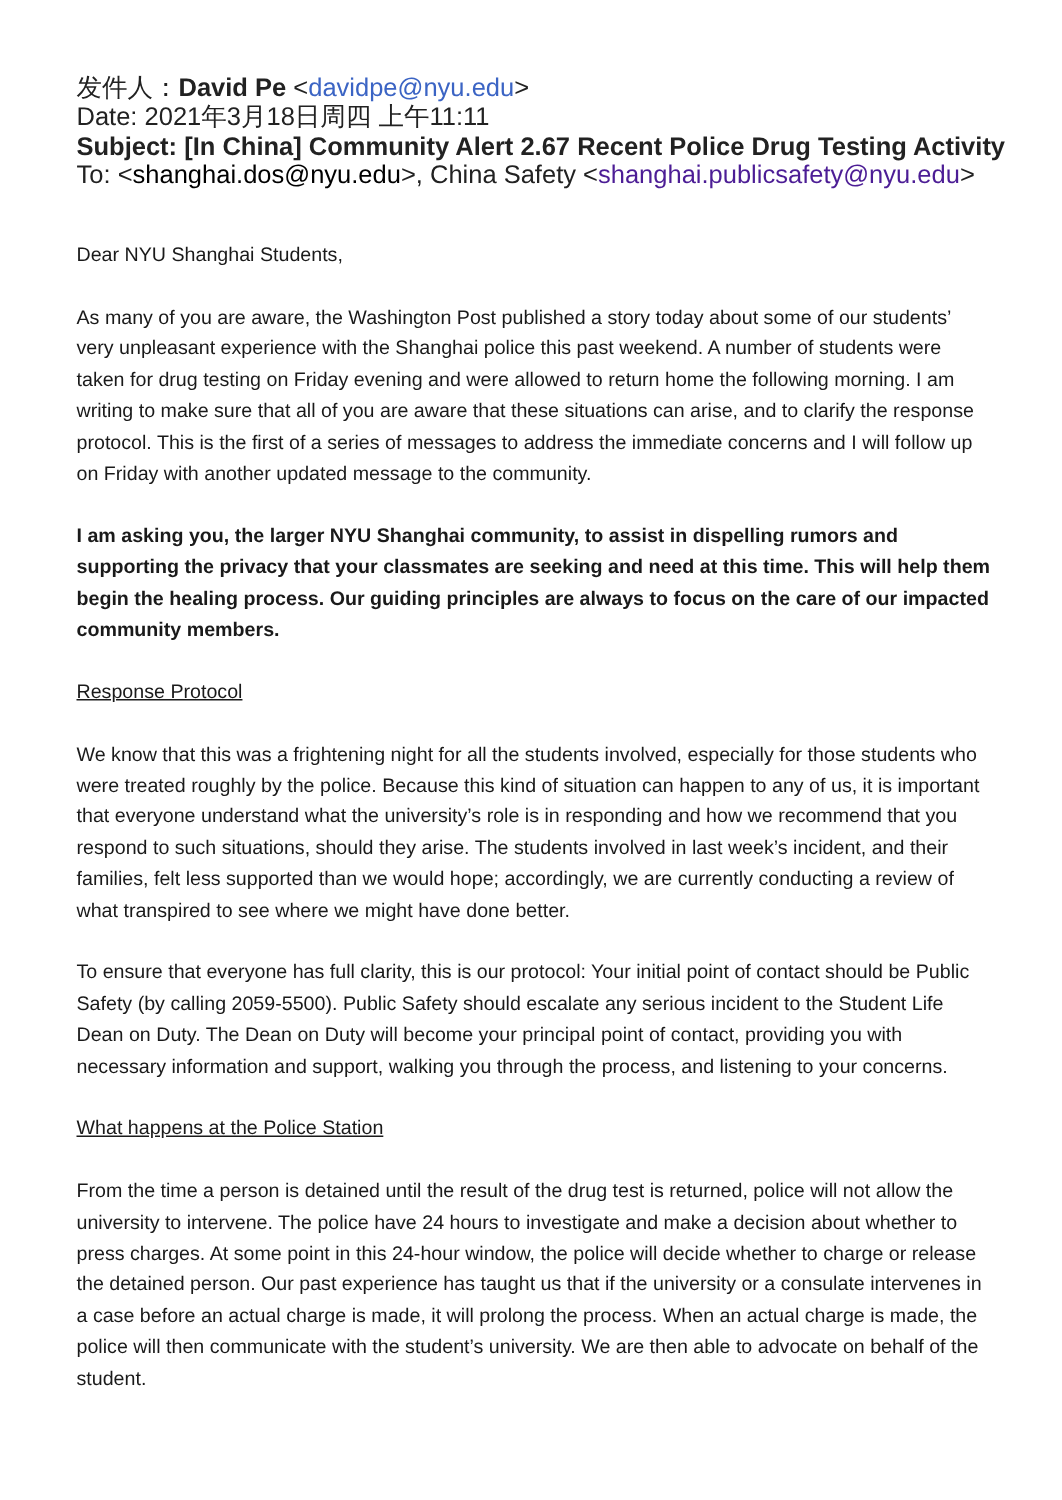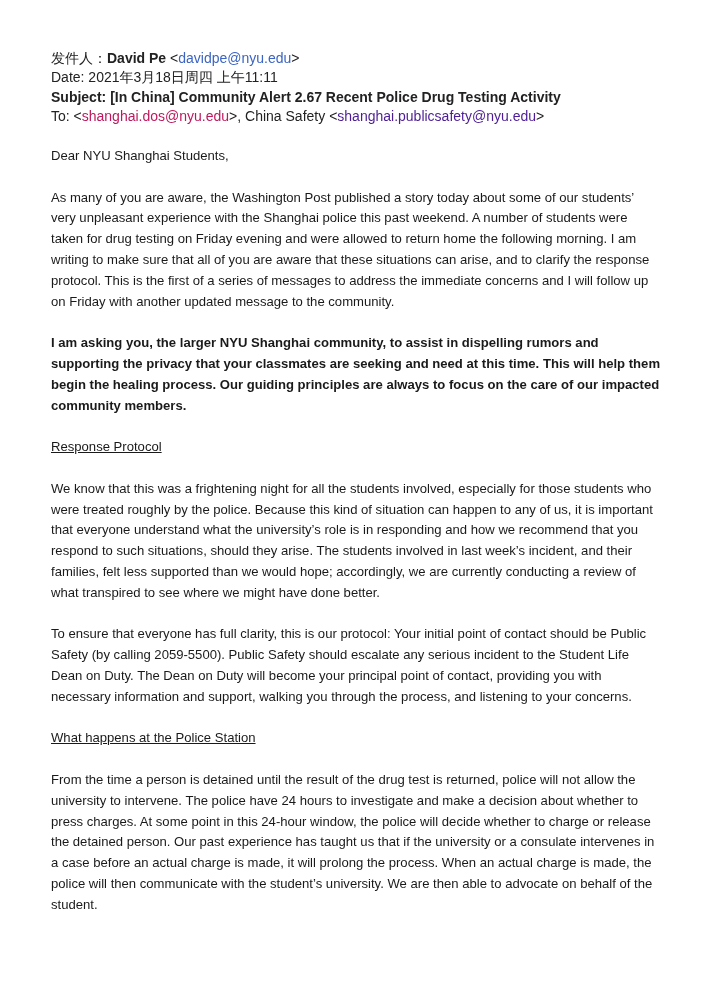--- a/index.html
+++ b/index.html
@@ -12,31 +12,31 @@
       height: 1000px;
       position: relative;
       overflow: hidden;
       font-family: "Liberation Sans", sans-serif;
       color: #1a1a1a;
     }
     .header {
       position: absolute;
       left: 51px;
       top: 49px;
-      font-size: 14px;
+      font-size: 17px;
       line-height: 19.3px;
       color: #222;
     }
     .header .line { white-space: nowrap; }
     .header b { font-weight: bold; }
     .link { color: #3b64c4; }
     .body {
       position: absolute;
       left: 51px;
-      top: 146px;
+      top: 160px;
       width: 610px;
       font-size: 13.1px;
       line-height: 20.8px;
       color: #1a1a1a;
     }
     .para { margin: 0 0 20.8px 0; }
     .para.bold { font-weight: bold; }
     .heading {
       font-weight: normal;
       text-decoration: underline;
@@ -55,21 +55,21 @@
   <div class="line">
     <span>Date:</span>
     <span>2021年3月18日周四 上午11:11</span>
   </div>
   <div class="line">
     <b>Subject:</b>
     <b>[In China] Community Alert 2.67 Recent Police Drug Testing Activity</b>
   </div>
   <div class="line">
     <span>To:</span>
-    <span>&lt;</span><span class="link" style="color: #be185d;">shanghai.dos@nyu.edu</span><span>&gt;,</span>
+    <span>&lt;</span><span class="link" style="color: #000000;">shanghai.dos@nyu.edu</span><span>&gt;,</span>
     <span>China Safety</span>
     <span>&lt;</span><span class="link" style="color: #4c1d95;">shanghai.publicsafety@nyu.edu</span><span>&gt;</span>
   </div>
 </div>
 
 <div class="body">
   <p class="greeting">Dear NYU Shanghai Students,</p>
   <p class="para">As many of you are aware, the Washington Post published a story today about some of our students’ very unpleasant experience with the Shanghai police this past weekend. A number of students were taken for drug testing on Friday evening and were allowed to return home the following morning. I am writing to make sure that all of you are aware that these situations can arise, and to clarify the response protocol. This is the first of a series of messages to address the immediate concerns and I will follow up on Friday with another updated message to the community.</p>
   <p class="para bold">I am asking you, the larger NYU Shanghai community, to assist in dispelling rumors and supporting the privacy that your classmates are seeking and need at this time. This will help them begin the healing process. Our guiding principles are always to focus on the care of our impacted community members.</p>
   <p class="heading">Response Protocol</p>

